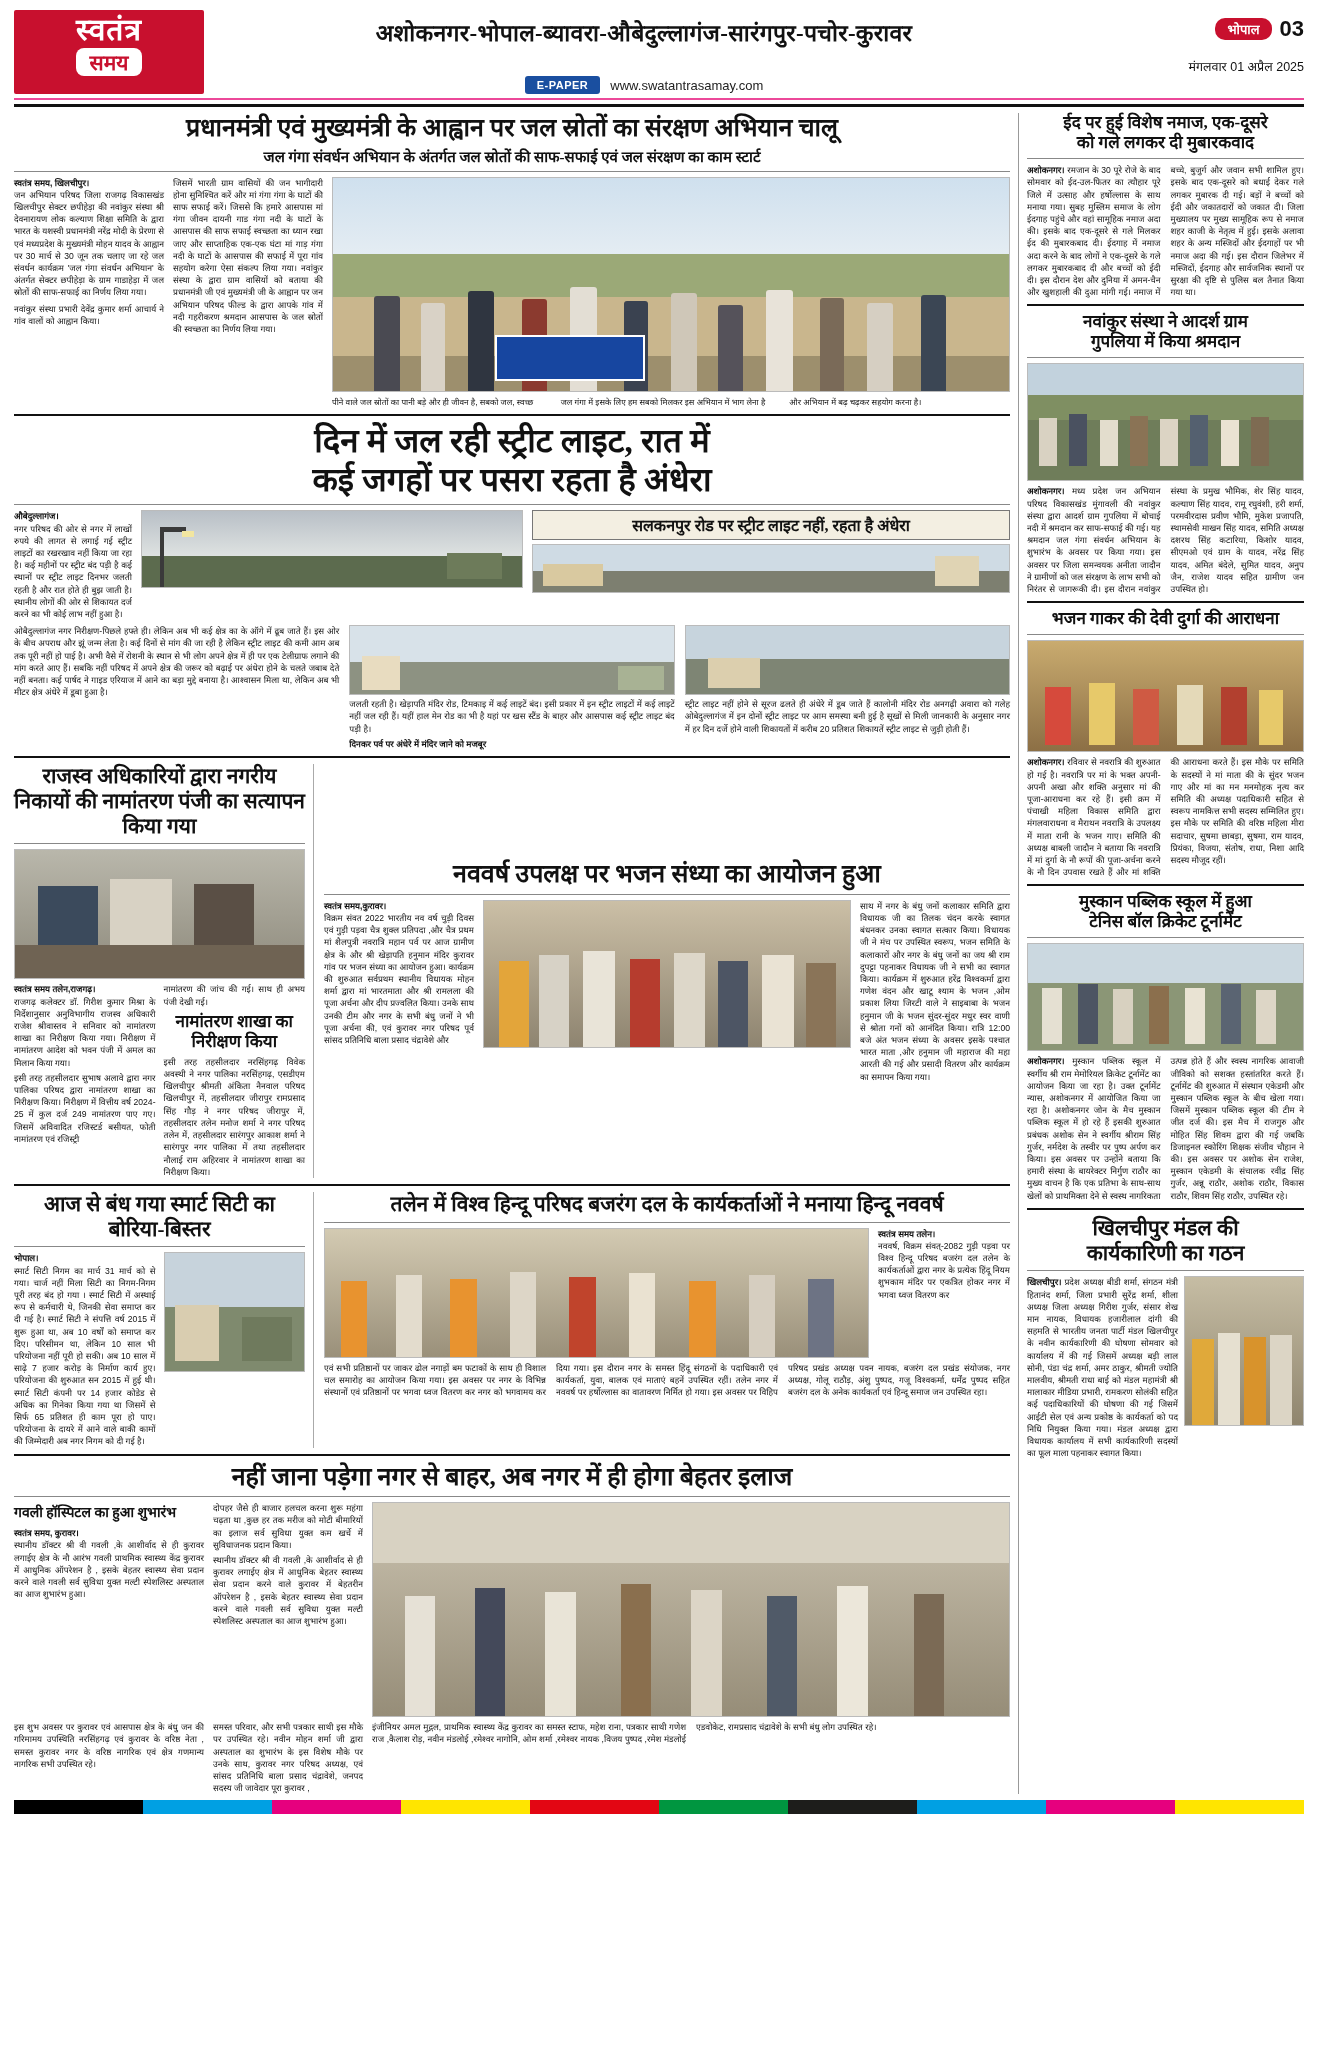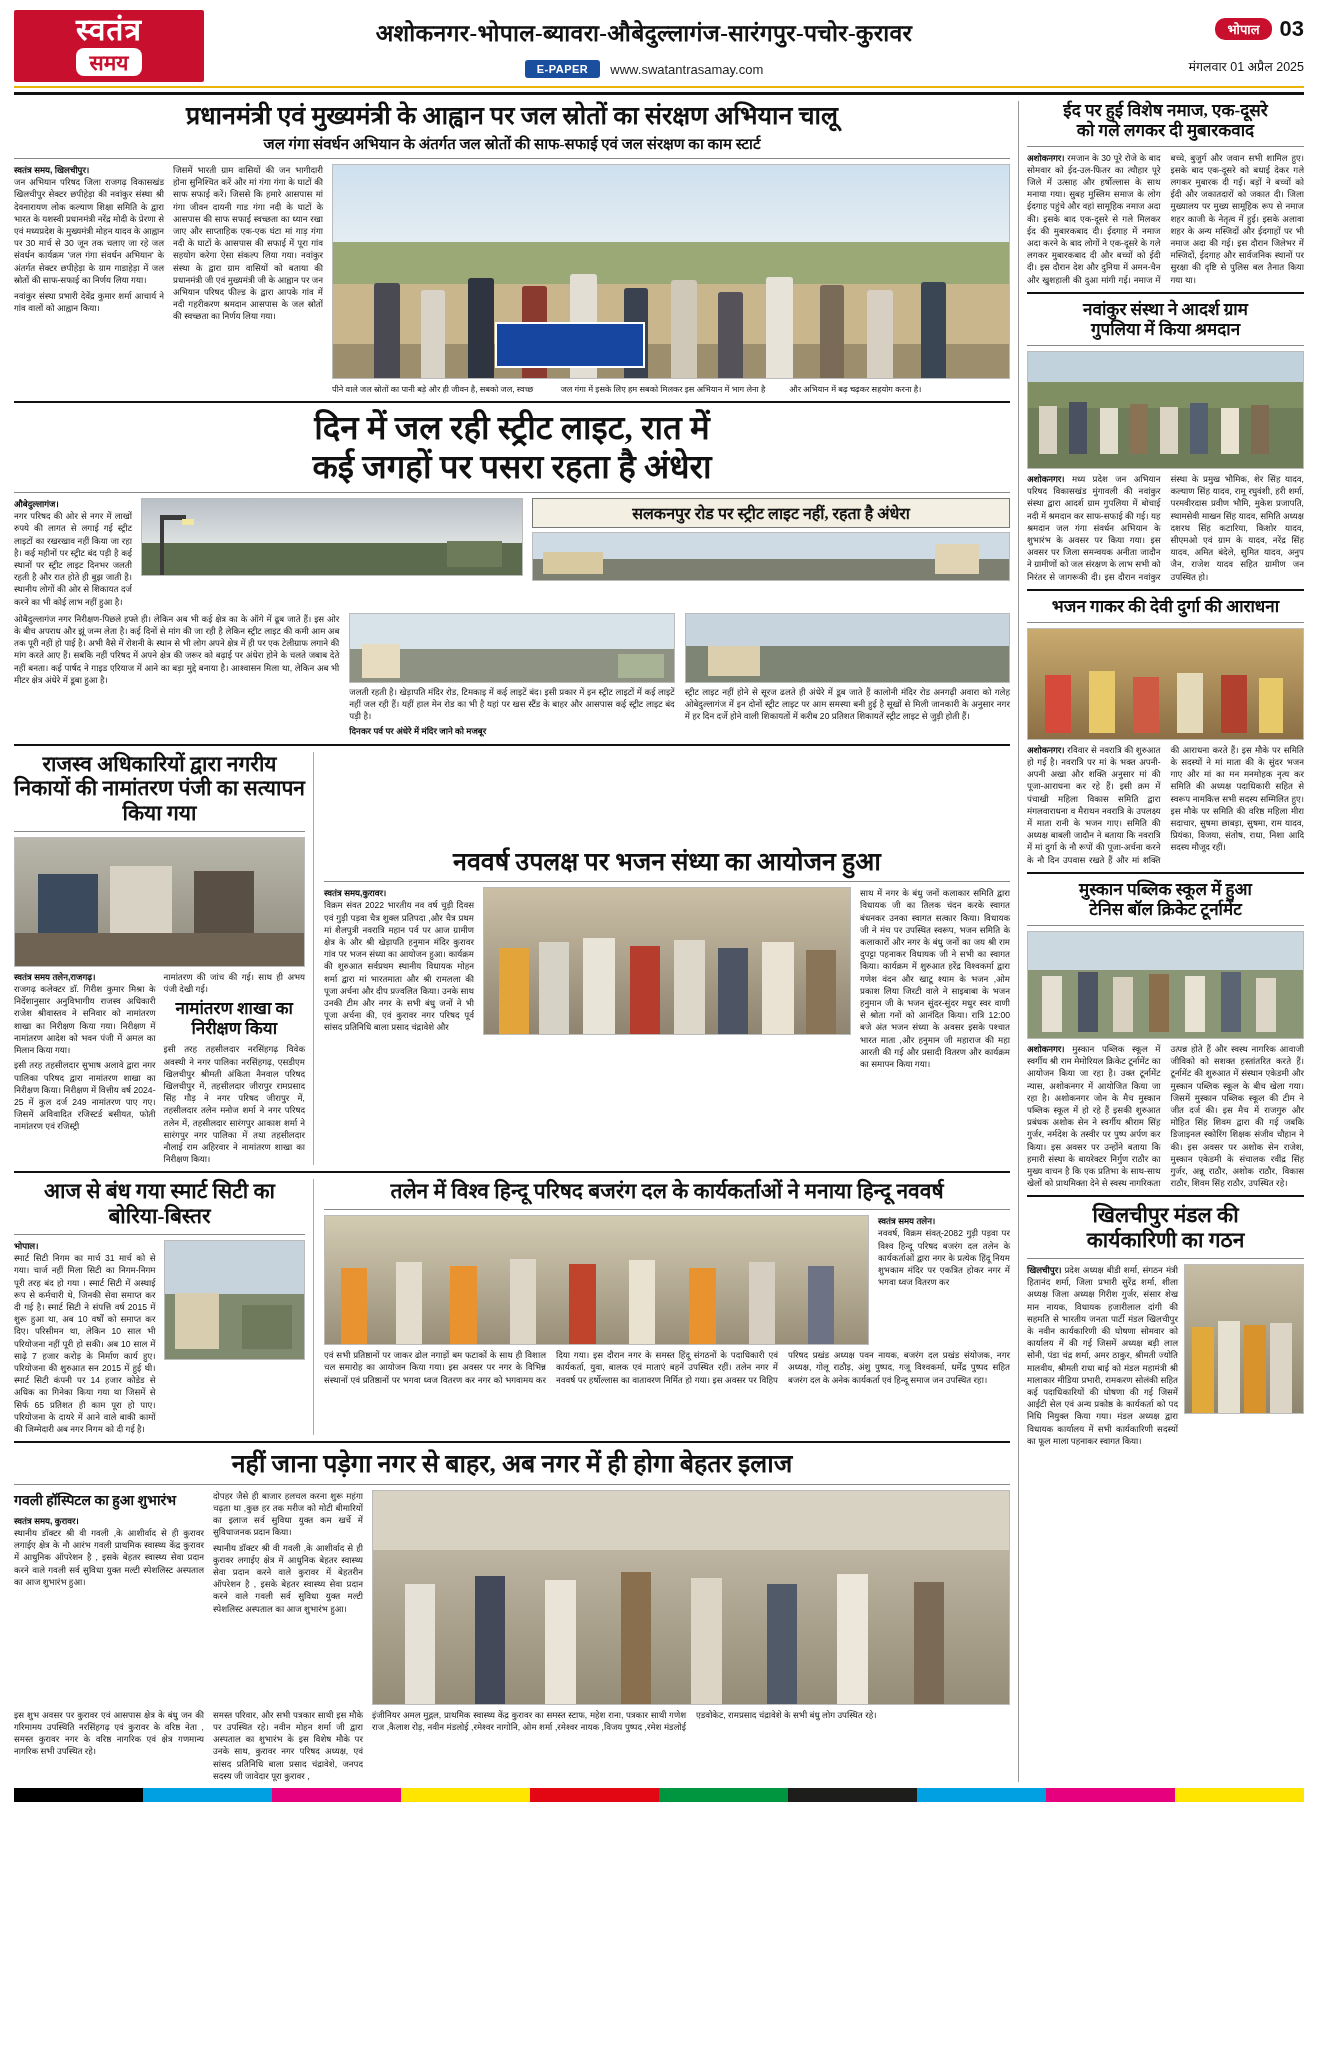--- a/index.html
+++ b/index.html
@@ -15,21 +15,21 @@
     height: 2047px;
     position: relative;
     background: #fff;
     padding: 10px 14px 0 14px;
   }
 
   
   .masthead {
     display: flex;
     align-items: stretch;
-    border-bottom: 2px solid #eab308;
+    border-bottom: 2px solid #ec4899;
     padding-bottom: 4px;
   }
   .logo-box {
     width: 190px;
     flex: 0 0 190px;
     background: #c8102e;
     color: #fff;
     text-align: center;
     padding: 4px 0 6px 0;
     border-radius: 2px;
@@ -57,21 +57,21 @@
     text-align: center;
     padding: 6px 10px 0 10px;
   }
   .mast-places {
     font-family: "Liberation Serif", serif;
     font-size: 23px;
     font-weight: bold;
     letter-spacing: .3px;
   }
   .mast-strip {
-    margin-top: 12px;
+    margin-top: 28px;
     display: flex;
     align-items: center;
     justify-content: center;
     gap: 10px;
   }
   .epaper-badge {
     background: #1a4fa0;
     color: #fff;
     font-size: 11px;
     font-weight: bold;

